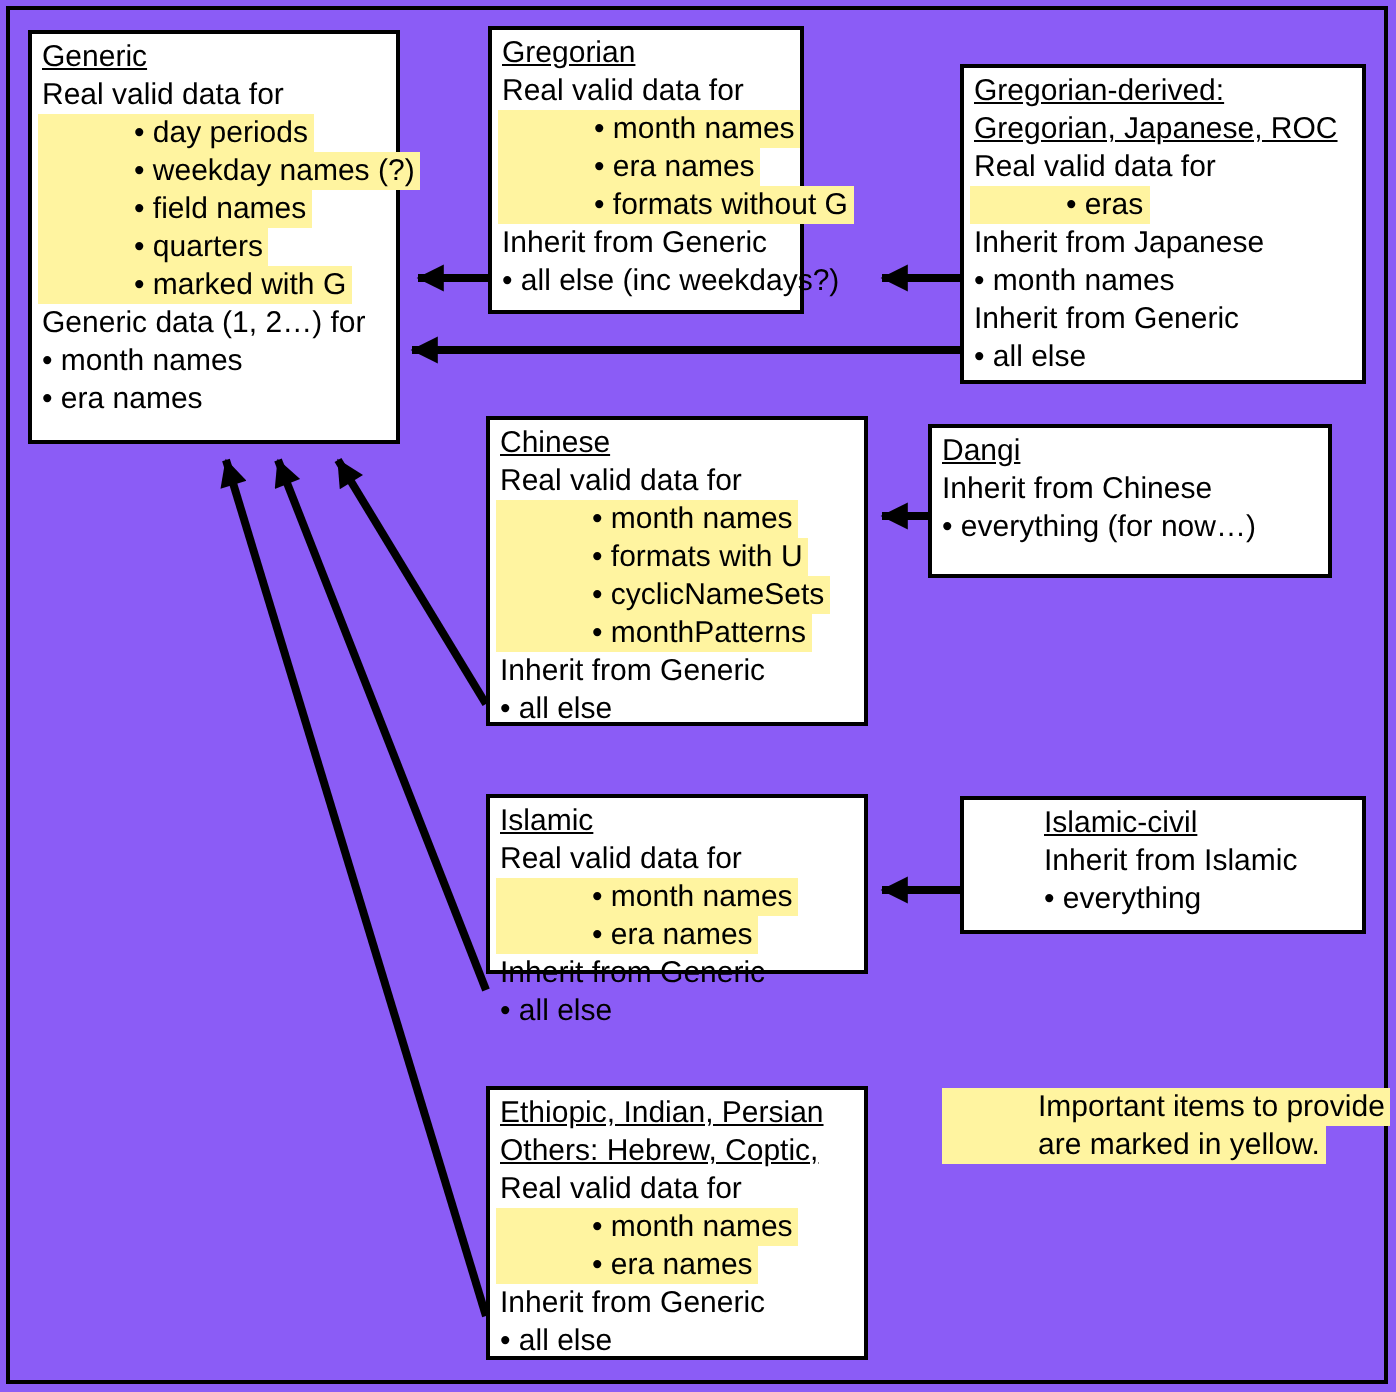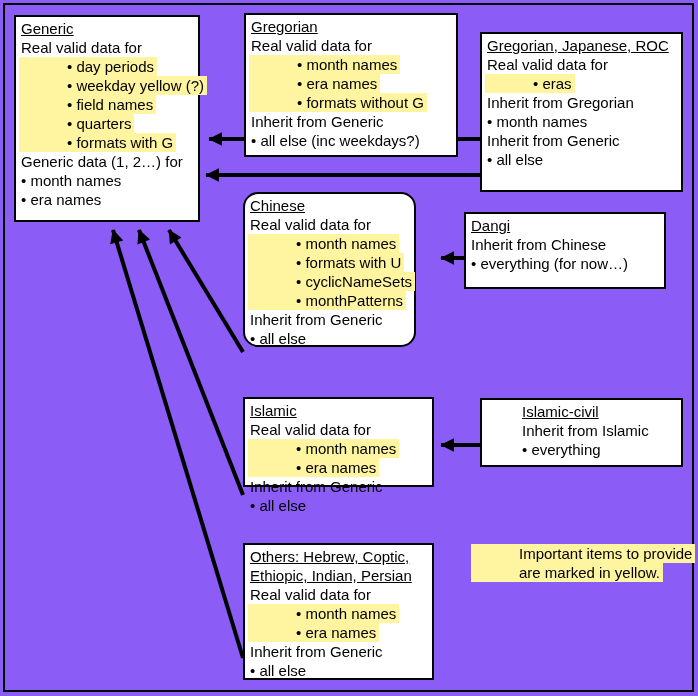--- a/index.html
+++ b/index.html
@@ -36,23 +36,23 @@
   }
   .ln {
     display: table;
     white-space: nowrap;
     padding: 0 3px 0 2px;
     margin-left: -2px;
   }
   .hl { background: var(--hl, #FFF4A0); padding-left: 48px; }
   
   .b-generic       { left: 14px;  top: 15px;  width: 186px; height: 207px; }
-  .b-gregorian     { left: 244px; top: 13px;  width: 214px; height: 144px; }
+  .b-gregorian     { left: 244px; top: 13px;  width: 158px; height: 144px; }
   .b-gregderived   { left: 480px; top: 32px;  width: 203px; height: 160px; }
-  .b-chinese       { left: 243px; top: 192px; width: 173px; height: 155px; border-radius: 15px; }
+  .b-chinese       { left: 243px; top: 208px; width: 191px; height: 155px; }
   .b-dangi         { left: 464px; top: 212px; width: 202px; height: 77px;  }
   .b-islamic       { left: 243px; top: 397px; width: 191px; height: 90px; }
   .b-islamiccivil  { left: 480px; top: 398px; width: 203px; height: 69px; padding-left: 40px;  }
   .b-others        { left: 243px; top: 543px; width: 191px; height: 137px; }
   .note {
     position: absolute;
     left: 471px; top: 544px;
     line-height: 19px;
   }
   .note .ln { margin-left: 0; }
@@ -84,44 +84,45 @@
     <line x1="480" y1="445" x2="441" y2="445" marker-end="url(#ah)"></line>
     <line x1="243" y1="352" x2="169" y2="230" marker-end="url(#ah)"></line>
     <line x1="243" y1="495" x2="139" y2="230" marker-end="url(#ah)"></line>
     <line x1="243" y1="658" x2="113" y2="230" marker-end="url(#ah)"></line>
   </svg>
 
   <div class="box b-generic">
     <div class="t">Generic</div>
     <div class="ln">Real valid data for</div>
     <div class="ln hl">• day periods</div>
-    <div class="ln hl">• weekday yellow (?)</div>
+    <div class="ln hl">• weekday names (?)</div>
     <div class="ln hl">• field names</div>
     <div class="ln hl">• quarters</div>
-    <div class="ln hl">• formats with G</div>
+    <div class="ln hl">• marked with G</div>
     <div class="ln">Generic data (1, 2…) for</div>
     <div class="ln">• month names</div>
     <div class="ln">• era names</div>
   </div>
 
   <div class="box b-gregorian">
     <div class="t">Gregorian</div>
     <div class="ln">Real valid data for</div>
     <div class="ln hl">• month names</div>
     <div class="ln hl">• era names</div>
     <div class="ln hl">• formats without G</div>
     <div class="ln">Inherit from Generic</div>
     <div class="ln">• all else (inc weekdays?)</div>
   </div>
 
   <div class="box b-gregderived">
+    <div class="t">Gregorian-derived:</div>
     <div class="t">Gregorian, Japanese, ROC</div>
     <div class="ln">Real valid data for</div>
     <div class="ln hl">• eras</div>
-    <div class="ln">Inherit from Gregorian</div>
+    <div class="ln">Inherit from Japanese</div>
     <div class="ln">• month names</div>
     <div class="ln">Inherit from Generic</div>
     <div class="ln">• all else</div>
   </div>
 
   <div class="box b-chinese">
     <div class="t">Chinese</div>
     <div class="ln">Real valid data for</div>
     <div class="ln hl">• month names</div>
     <div class="ln hl">• formats with U</div>
@@ -146,22 +147,22 @@
     <div class="ln">• all else</div>
   </div>
 
   <div class="box b-islamiccivil">
     <div class="t">Islamic-civil</div>
     <div class="ln">Inherit from Islamic</div>
     <div class="ln">• everything</div>
   </div>
 
   <div class="box b-others">
+    <div class="t">Ethiopic, Indian, Persian</div>
     <div class="t">Others: Hebrew, Coptic,</div>
-    <div class="t">Ethiopic, Indian, Persian</div>
     <div class="ln">Real valid data for</div>
     <div class="ln hl">• month names</div>
     <div class="ln hl">• era names</div>
     <div class="ln">Inherit from Generic</div>
     <div class="ln">• all else</div>
   </div>
 
   <div class="note">
     <div class="ln hl">Important items to provide</div>
     <div class="ln hl">are marked in yellow.</div>

